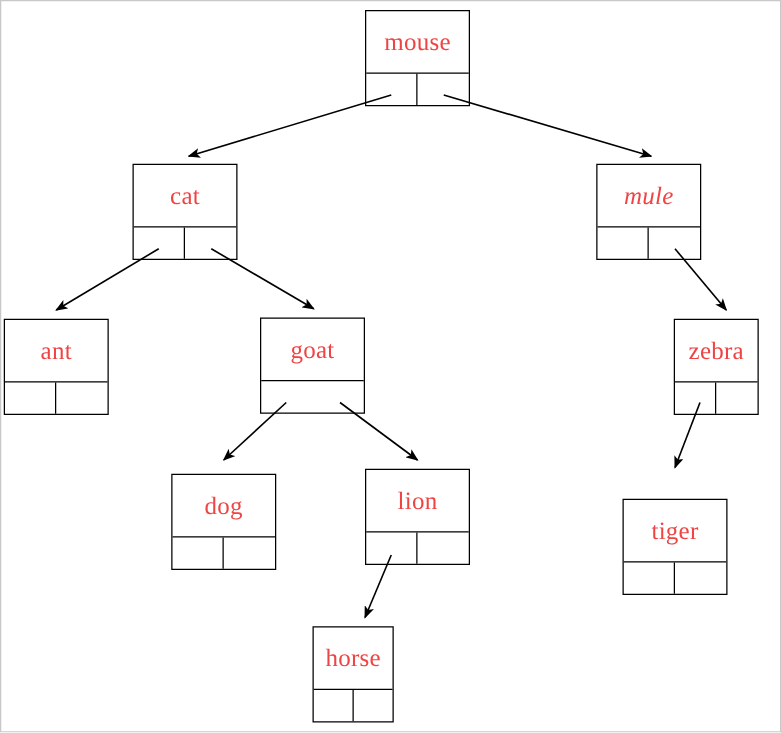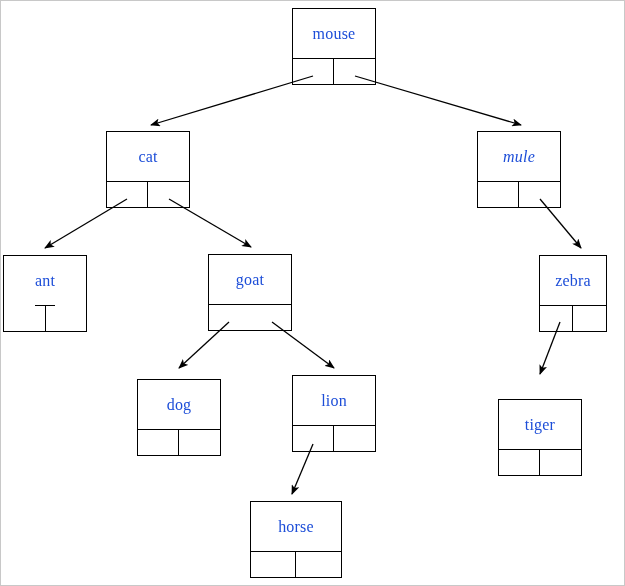--- a/index.html
+++ b/index.html
@@ -32,23 +32,23 @@
     border: 1.4px solid #000000;
     background: transparent;
     display: flex;
     flex-direction: column;
   }
   .node-label {
     flex: 0 0 50px;
     display: flex;
     align-items: center;
     justify-content: center;
-    font-size: 16px;
+    font-size: 20px;
     line-height: 1;
-    color: #1d4ed8;
+    color: #ef4444;
     border-bottom: 1.4px solid #000000;
     box-sizing: border-box;
     letter-spacing: 0.2px;
   }
   .node-cells {
     flex: 1 1 auto;
     display: flex;
     flex-direction: row;
   }
   .cell {
@@ -98,21 +98,21 @@
           <div class="cell right-cell"></div>
         </div>
       </div>
       <div class="node" style="left: 476px; top: 130px; width: 84px; height: 77px; font-style: italic;">
         <div class="node-label" style="flex-basis: 50px;">mule</div>
         <div class="node-cells">
           <div class="cell left-cell"></div>
           <div class="cell right-cell"></div>
         </div>
       </div>
-      <div class="node" style="left: 2px; top: 254px; width: 84px; height: 77px; align-items: center;">
+      <div class="node" style="left: 2px; top: 254px; width: 84px; height: 77px;">
         <div class="node-label" style="flex-basis: 50px;">ant</div>
         <div class="node-cells">
           <div class="cell left-cell"></div>
           <div class="cell right-cell"></div>
         </div>
       </div>
       <div class="node" style="left: 207px; top: 253px; width: 84px; height: 77px; gap: 32px;">
         <div class="node-label" style="flex-basis: 50px;">goat</div>
         <div class="node-cells">
           <div class="cell left-cell"></div>
@@ -140,21 +140,21 @@
           <div class="cell right-cell"></div>
         </div>
       </div>
       <div class="node" style="left: 497px; top: 398px; width: 84px; height: 77px;">
         <div class="node-label" style="flex-basis: 50px;">tiger</div>
         <div class="node-cells">
           <div class="cell left-cell"></div>
           <div class="cell right-cell"></div>
         </div>
       </div>
-      <div class="node" style="left: 249px; top: 500px; width: 92px; height: 77px;">
+      <div class="node" style="left: 249px; top: 500px; width: 65px; height: 77px;">
         <div class="node-label" style="flex-basis: 50px;">horse</div>
         <div class="node-cells">
           <div class="cell left-cell"></div>
           <div class="cell right-cell"></div>
         </div>
       </div>
     </div>
 
 </div>
 

